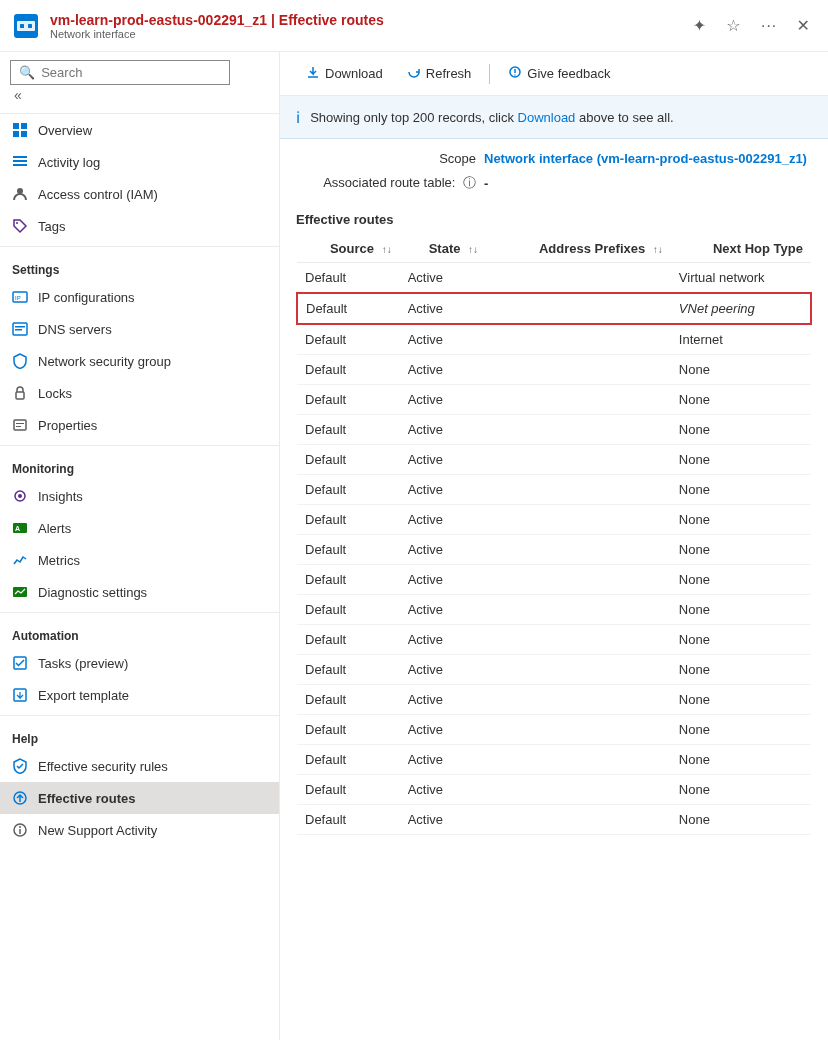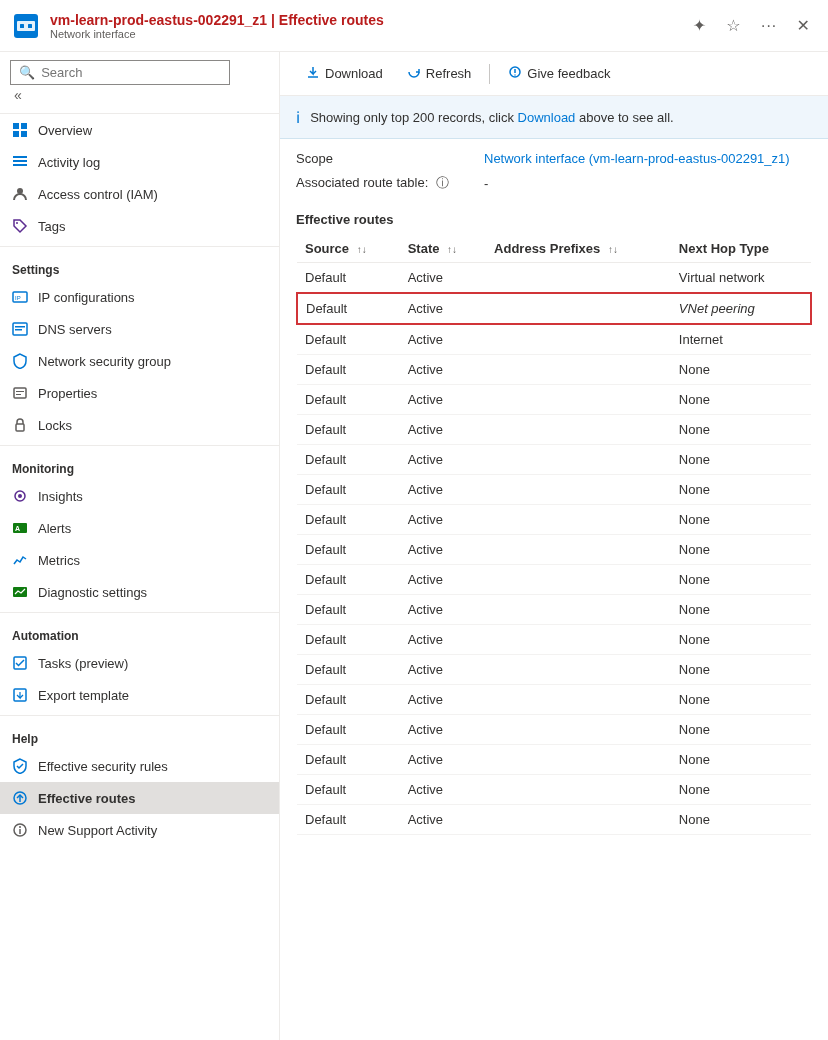--- a/index.html
+++ b/index.html
@@ -61,33 +61,33 @@
     
     .info-banner {
       display: flex; align-items: center; gap: 10px; background: #eff6fc; padding: 10px 16px;
       border-bottom: 1px solid #d0e4f0; font-size: 13px; flex-shrink: 0;
     }
     .info-icon { color: #0078d4; font-size: 16px; flex-shrink: 0; }
     .info-link { color: #0078d4; text-decoration: none; }
 
     
     .meta-section { padding: 12px 16px; flex-shrink: 0; }
-    .meta-row { display: flex; align-items: center; gap: 8px; margin-bottom: 8px; font-size: 13px; }
+    .meta-row { display: flex; align-items: center; gap: 8px; margin-bottom: 8px; font-size: 13px; text-align: right; }
     .meta-label { color: #323130; min-width: 180px; font-weight: 400; }
-    .meta-value { color: #0078d4; }
+    .meta-value { color: #0078d4; font-weight: bold; }
     .meta-value.plain { color: #323130; }
 
     
     .routes-section { padding: 0 16px; flex: 1; }
     .routes-title { font-size: 13px; font-weight: 600; color: #323130; margin-bottom: 8px; }
 
     
     .routes-table { width: 100%; border-collapse: collapse; font-size: 13px; }
     .routes-table th {
-      text-align: left; padding: 6px 8px; color: #323130; font-weight: 600;
+      text-align: right; padding: 6px 8px; color: #323130; font-weight: 600;
       border-bottom: 1px solid #edebe9; white-space: nowrap;
     }
     .sort-icon { font-size: 10px; color: #605e5c; cursor: pointer; margin-left: 4px; }
     .routes-table td { padding: 7px 8px; border-bottom: 1px solid #f3f2f1; color: #323130; }
     .link-cell { color: #0078d4; cursor: pointer; }
 
     .highlighted-row td {
       border-top: 2px solid #d13438 !important;
       border-bottom: 2px solid #d13438 !important;
     }
@@ -204,36 +204,36 @@
         <svg width="16" height="16" viewBox="0 0 16 16">
             <path d="M8 1L2 4v4c0 3.5 2.5 6.5 6 7.5 3.5-1 6-4 6-7.5V4L8 1z" fill="none" stroke="#0078d4" stroke-width="1.5"></path>
           </svg>
       </span>
       <span>Network security group</span>
     </div>
 
     <div class="sidebar-item">
       <span class="sidebar-item-icon">
         <svg width="16" height="16" viewBox="0 0 16 16">
+            <rect x="4" y="7" width="8" height="7" rx="1" fill="none" stroke="#605e5c" stroke-width="1.5"></rect>
+            <path d="M5 7V5a3 3 0 016 0v2" fill="none" stroke="#605e5c" stroke-width="1.5"></path>
+          </svg>
+      </span>
+      <span>Locks</span>
+    </div>
+
+    <div class="sidebar-item">
+      <span class="sidebar-item-icon">
+        <svg width="16" height="16" viewBox="0 0 16 16">
             <rect x="2" y="3" width="12" height="10" rx="1" fill="none" stroke="#605e5c" stroke-width="1.5"></rect>
             <rect x="4" y="6" width="8" height="1" fill="#605e5c"></rect>
             <rect x="4" y="9" width="5" height="1" fill="#605e5c"></rect>
           </svg>
       </span>
       <span>Properties</span>
-    </div>
-
-    <div class="sidebar-item">
-      <span class="sidebar-item-icon">
-        <svg width="16" height="16" viewBox="0 0 16 16">
-            <rect x="4" y="7" width="8" height="7" rx="1" fill="none" stroke="#605e5c" stroke-width="1.5"></rect>
-            <path d="M5 7V5a3 3 0 016 0v2" fill="none" stroke="#605e5c" stroke-width="1.5"></path>
-          </svg>
-      </span>
-      <span>Locks</span>
     </div>
 
     <hr class="sidebar-divider">
     <div class="sidebar-section-label">Monitoring</div>
 
     <div class="sidebar-item">
       <span class="sidebar-item-icon">
         <svg width="16" height="16" viewBox="0 0 16 16">
             <circle cx="8" cy="8" r="5" fill="none" stroke="#5c2d91" stroke-width="1.5"></circle>
             <circle cx="8" cy="8" r="2" fill="#5c2d91"></circle>

